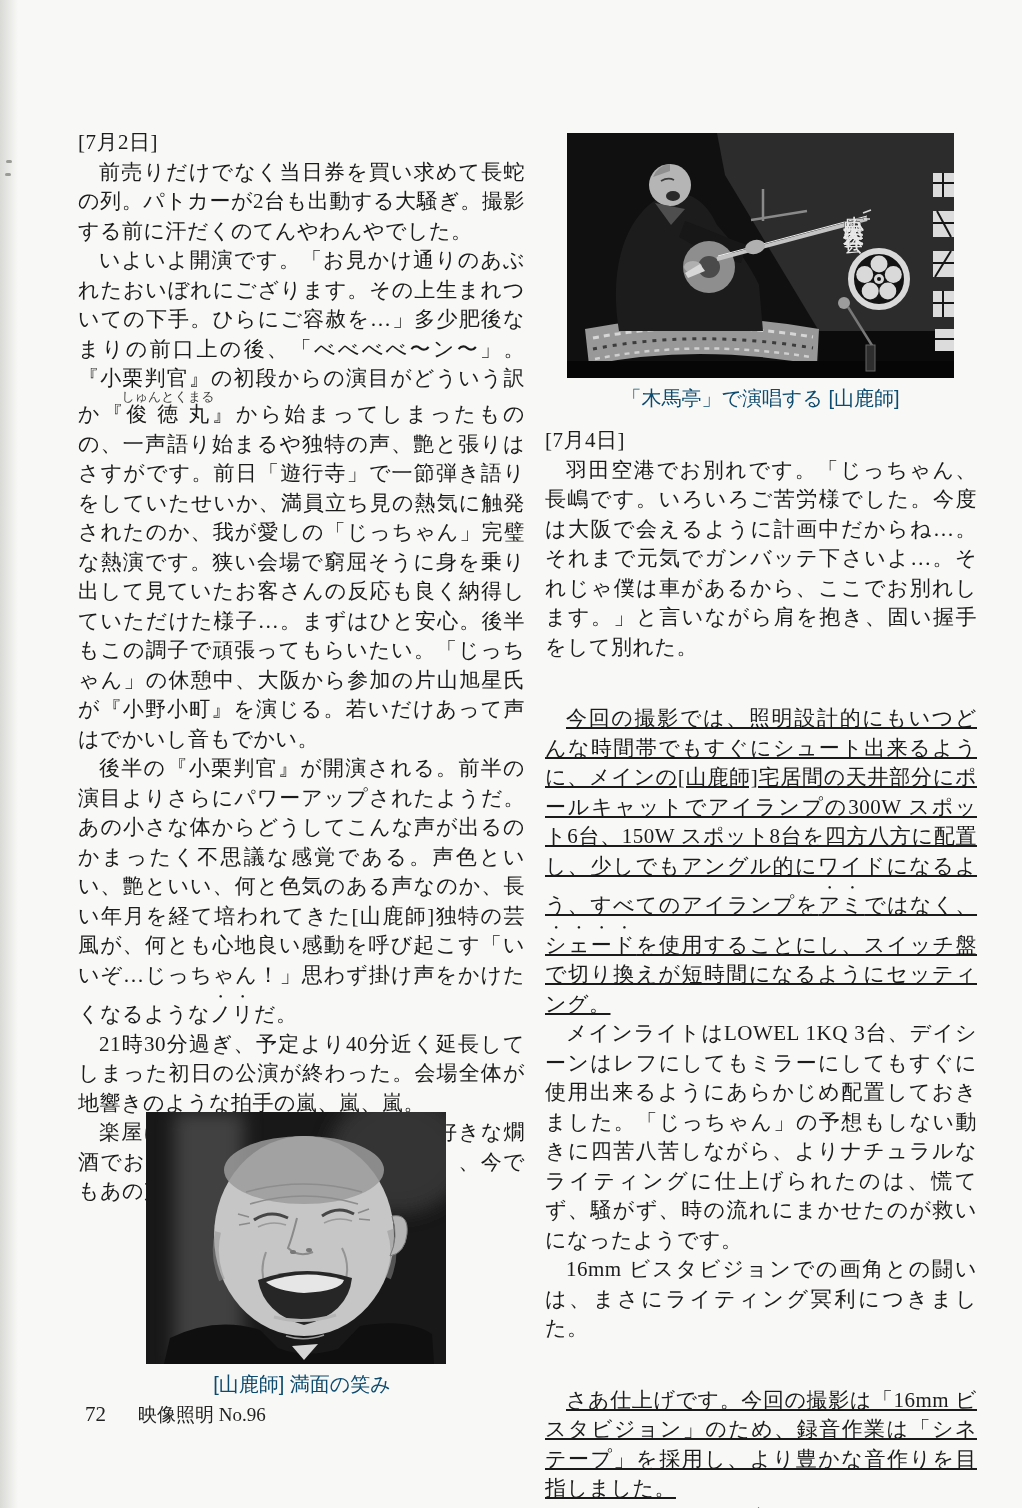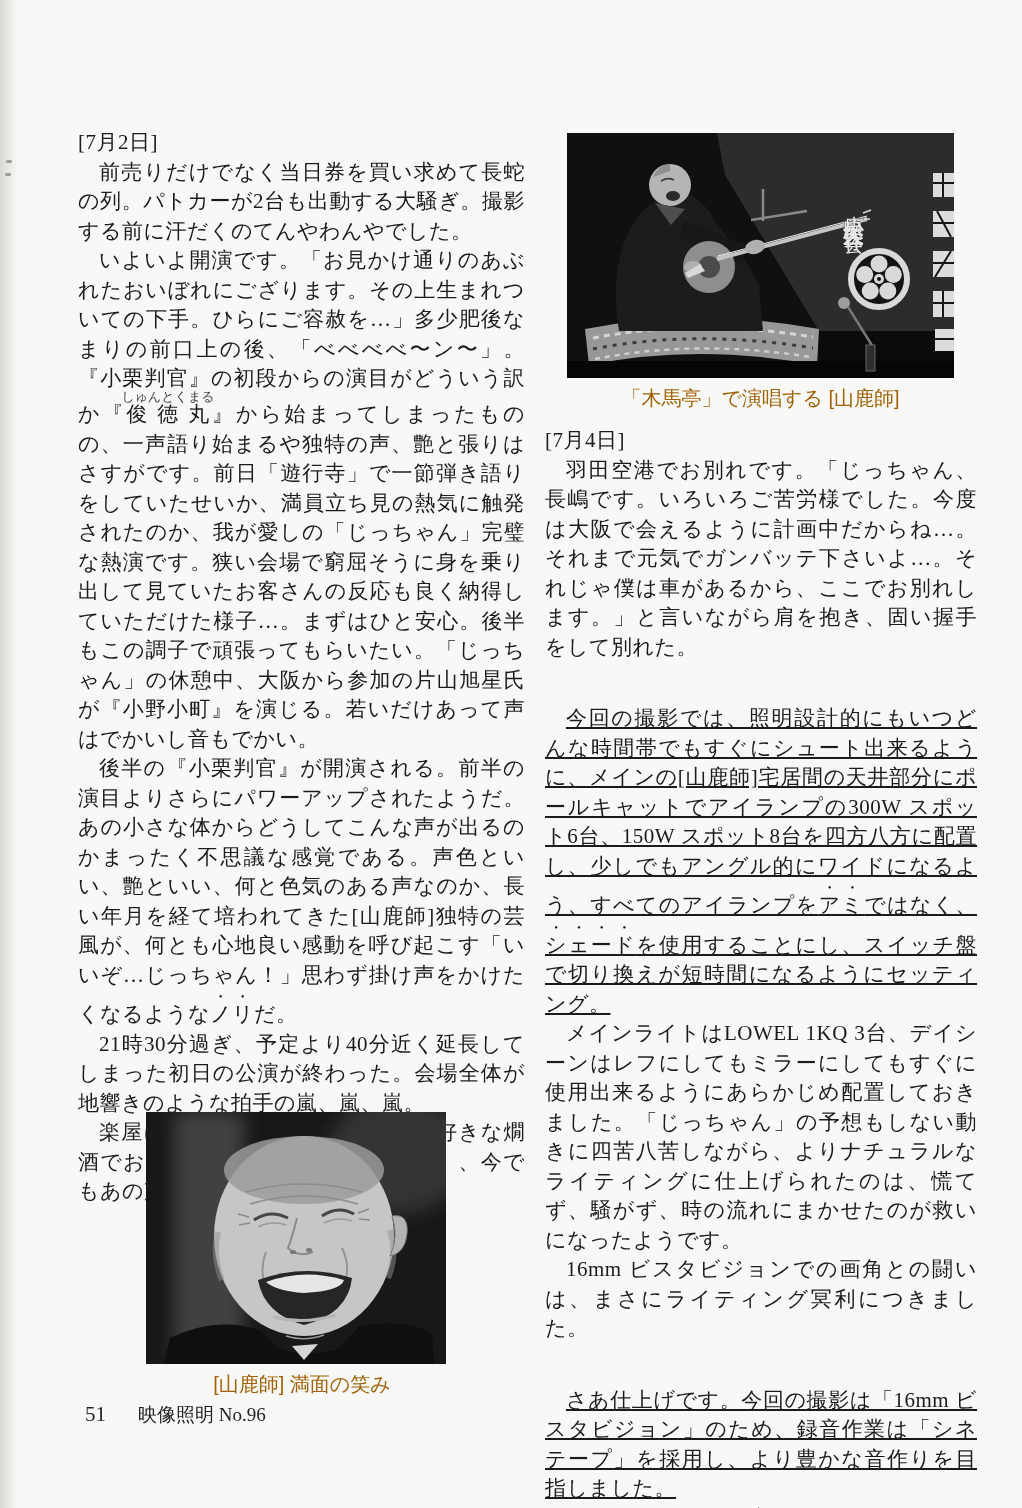--- a/index.html
+++ b/index.html
@@ -25,21 +25,21 @@
     text-emphasis:filled dot; text-emphasis-position:over right;
   }
   ruby rt{font-size:13px; letter-spacing:0; opacity:.85;font-family:Liberation Serif, serif;}
   .col-left{left:78px; top:128px; width:447px;}
   .col-right{left:545px; top:426px; width:432px;}
   figure.photo{position:absolute; margin:0; line-height:0;}
   .photo-stage{left:567px; top:133px;}
   .photo-smile{left:146px; top:1112px;}
   .caption{
     position:absolute; font-family:"Liberation Sans","DejaVu Sans",sans-serif;
-    font-size:20px; color:#a16207; text-align:center; line-height:24px;
+    font-size:20px; color:#0c4a6e; text-align:center; line-height:24px;
   }
   .caption-stage{left:567px; top:386px; width:387px;}
   .caption-smile{left:152px; top:1372px; width:300px;}
   .footer{position:absolute; left:85px; top:1402px; font-size:21px; color:#222;}
   .footer .journal{margin-left:32px; font-size:19px;}
 </style>
 </head>
 <body>
 
 <div class="page">
@@ -182,15 +182,15 @@
 
       <g>
         <path d="M18,252 L24,226 Q70,204 114,218 L132,236 Q160,247 192,237 L214,214 Q262,206 286,222 L288,252 Z" fill="#0f0f0f"></path>
         <path d="M146,234 L158,248 L172,232 Z" fill="#d5d5d5"></path>
       </g>
     </svg>
   </figure>
   <div class="caption caption-smile">[山鹿師] 満面の笑み</div>
 
   <div class="footer">
-    <span class="num">51</span><span class="journal">映像照明 No.96</span>
+    <span class="num">72</span><span class="journal">映像照明 No.96</span>
   </div>
 </div>
 
 </body></html>

